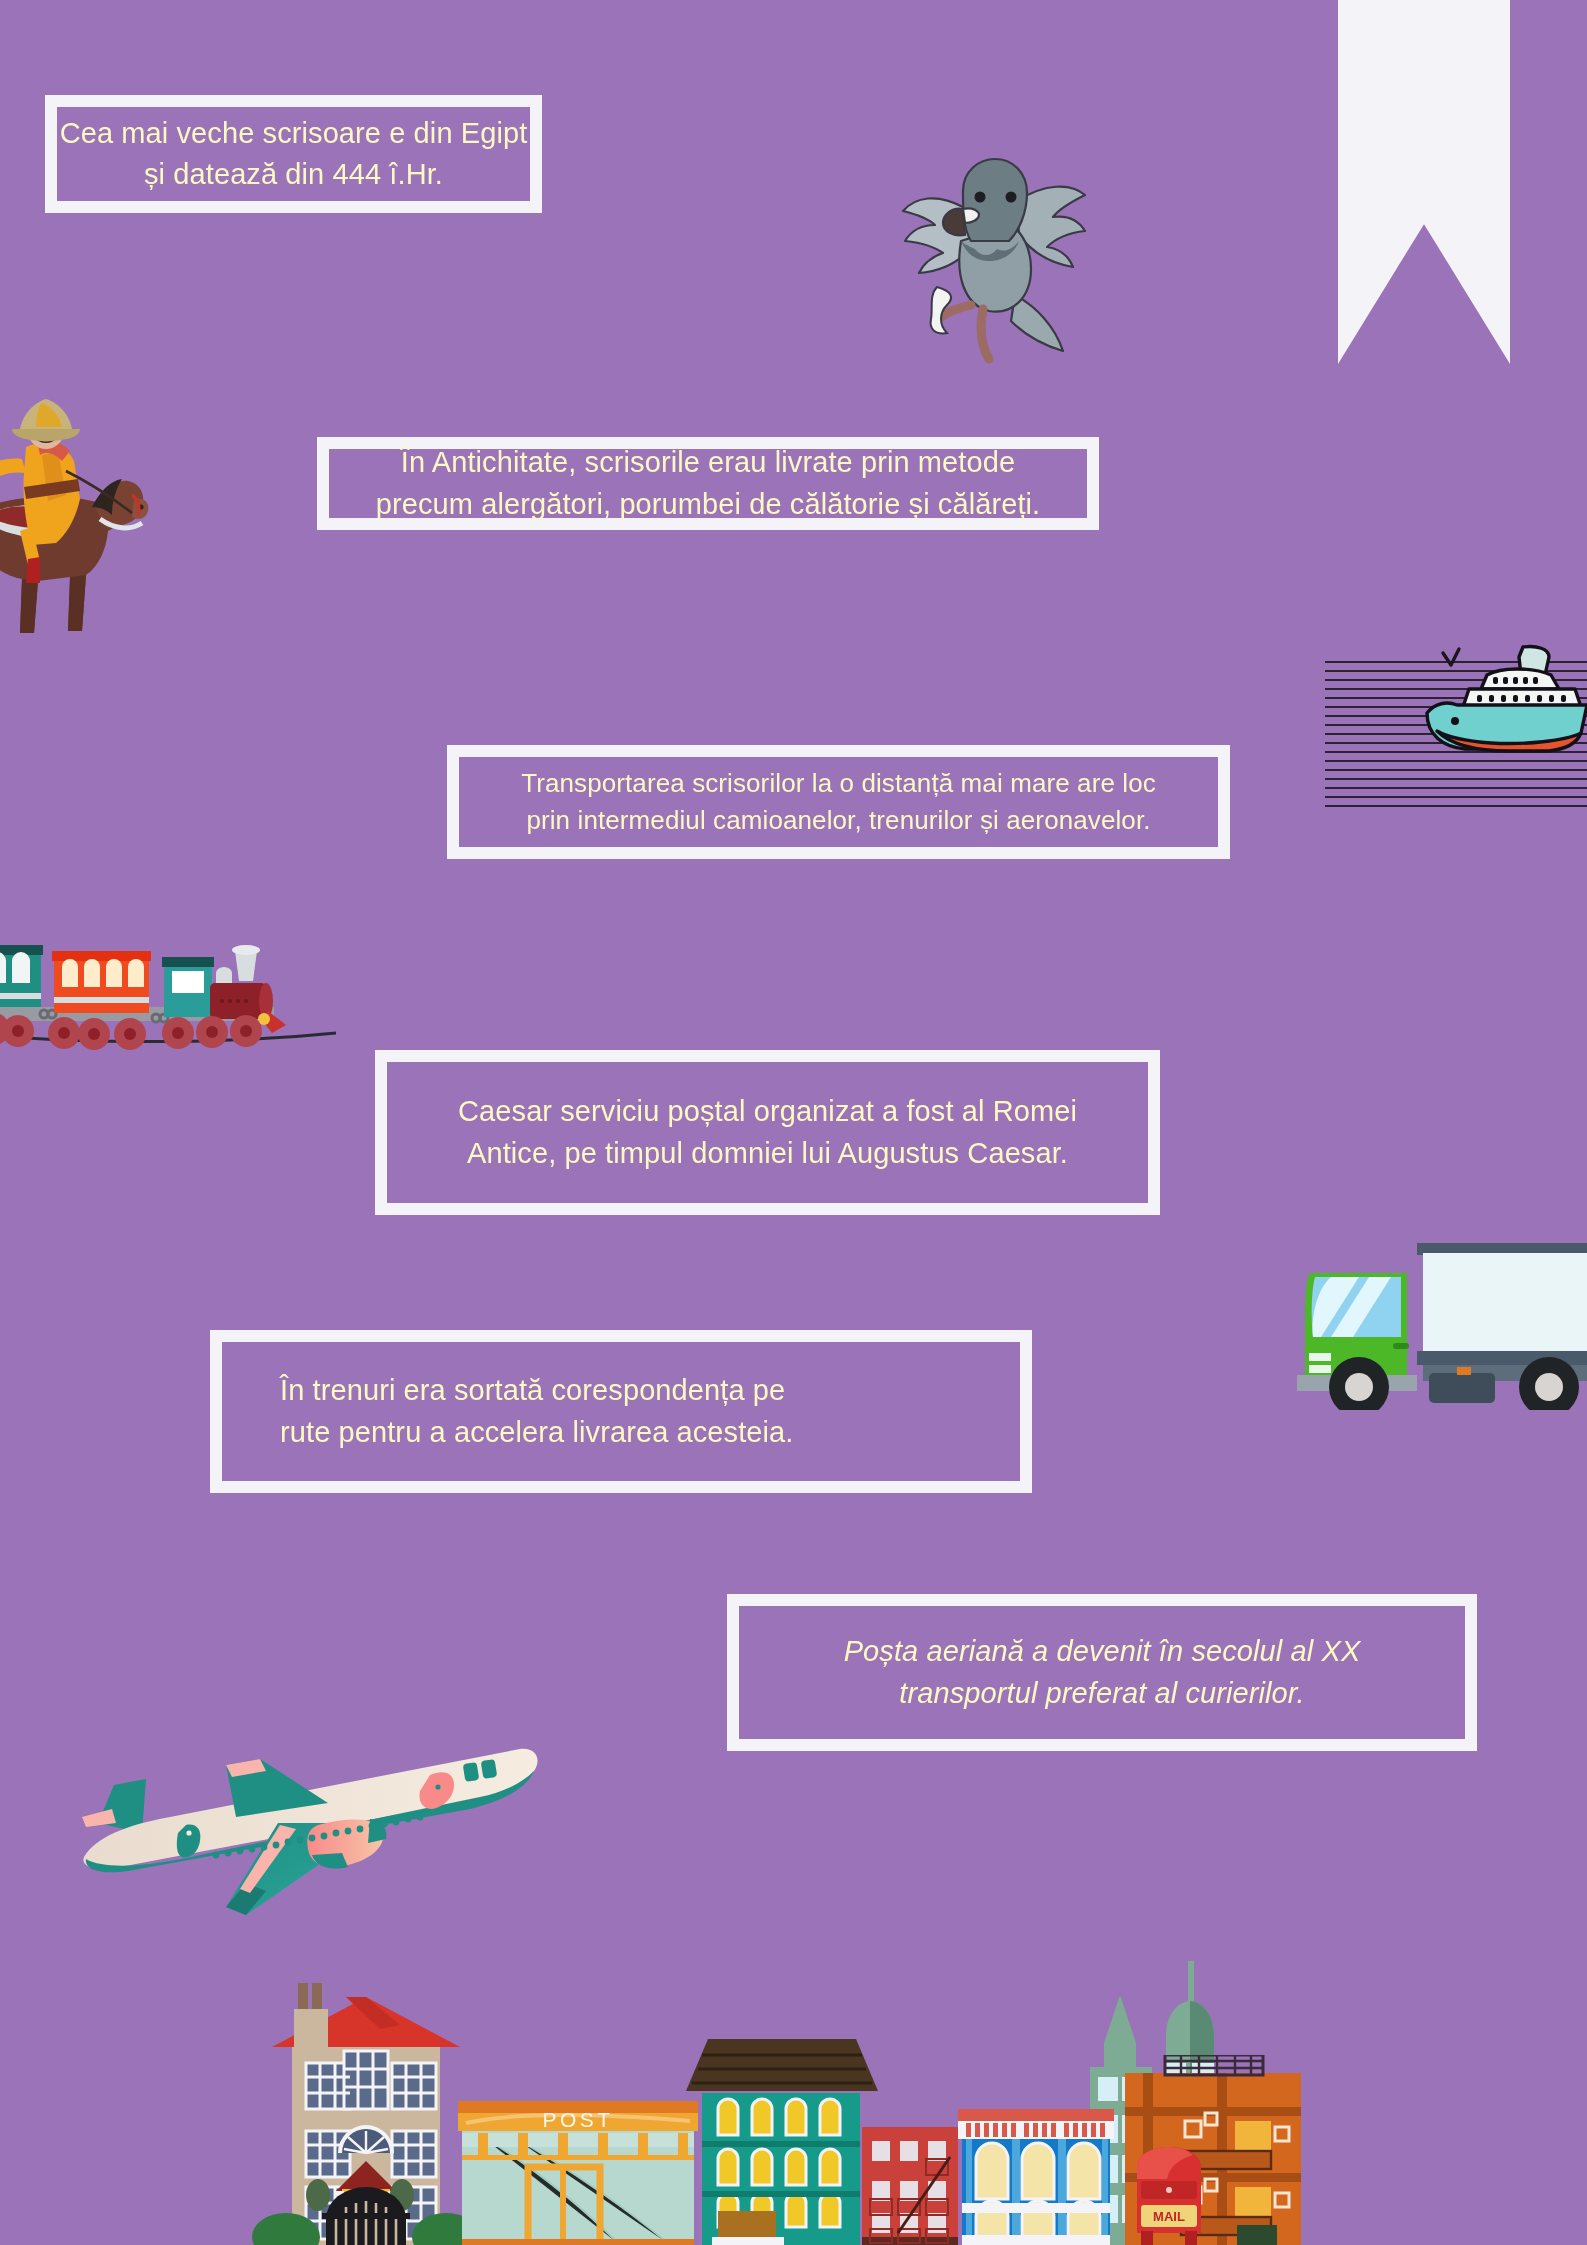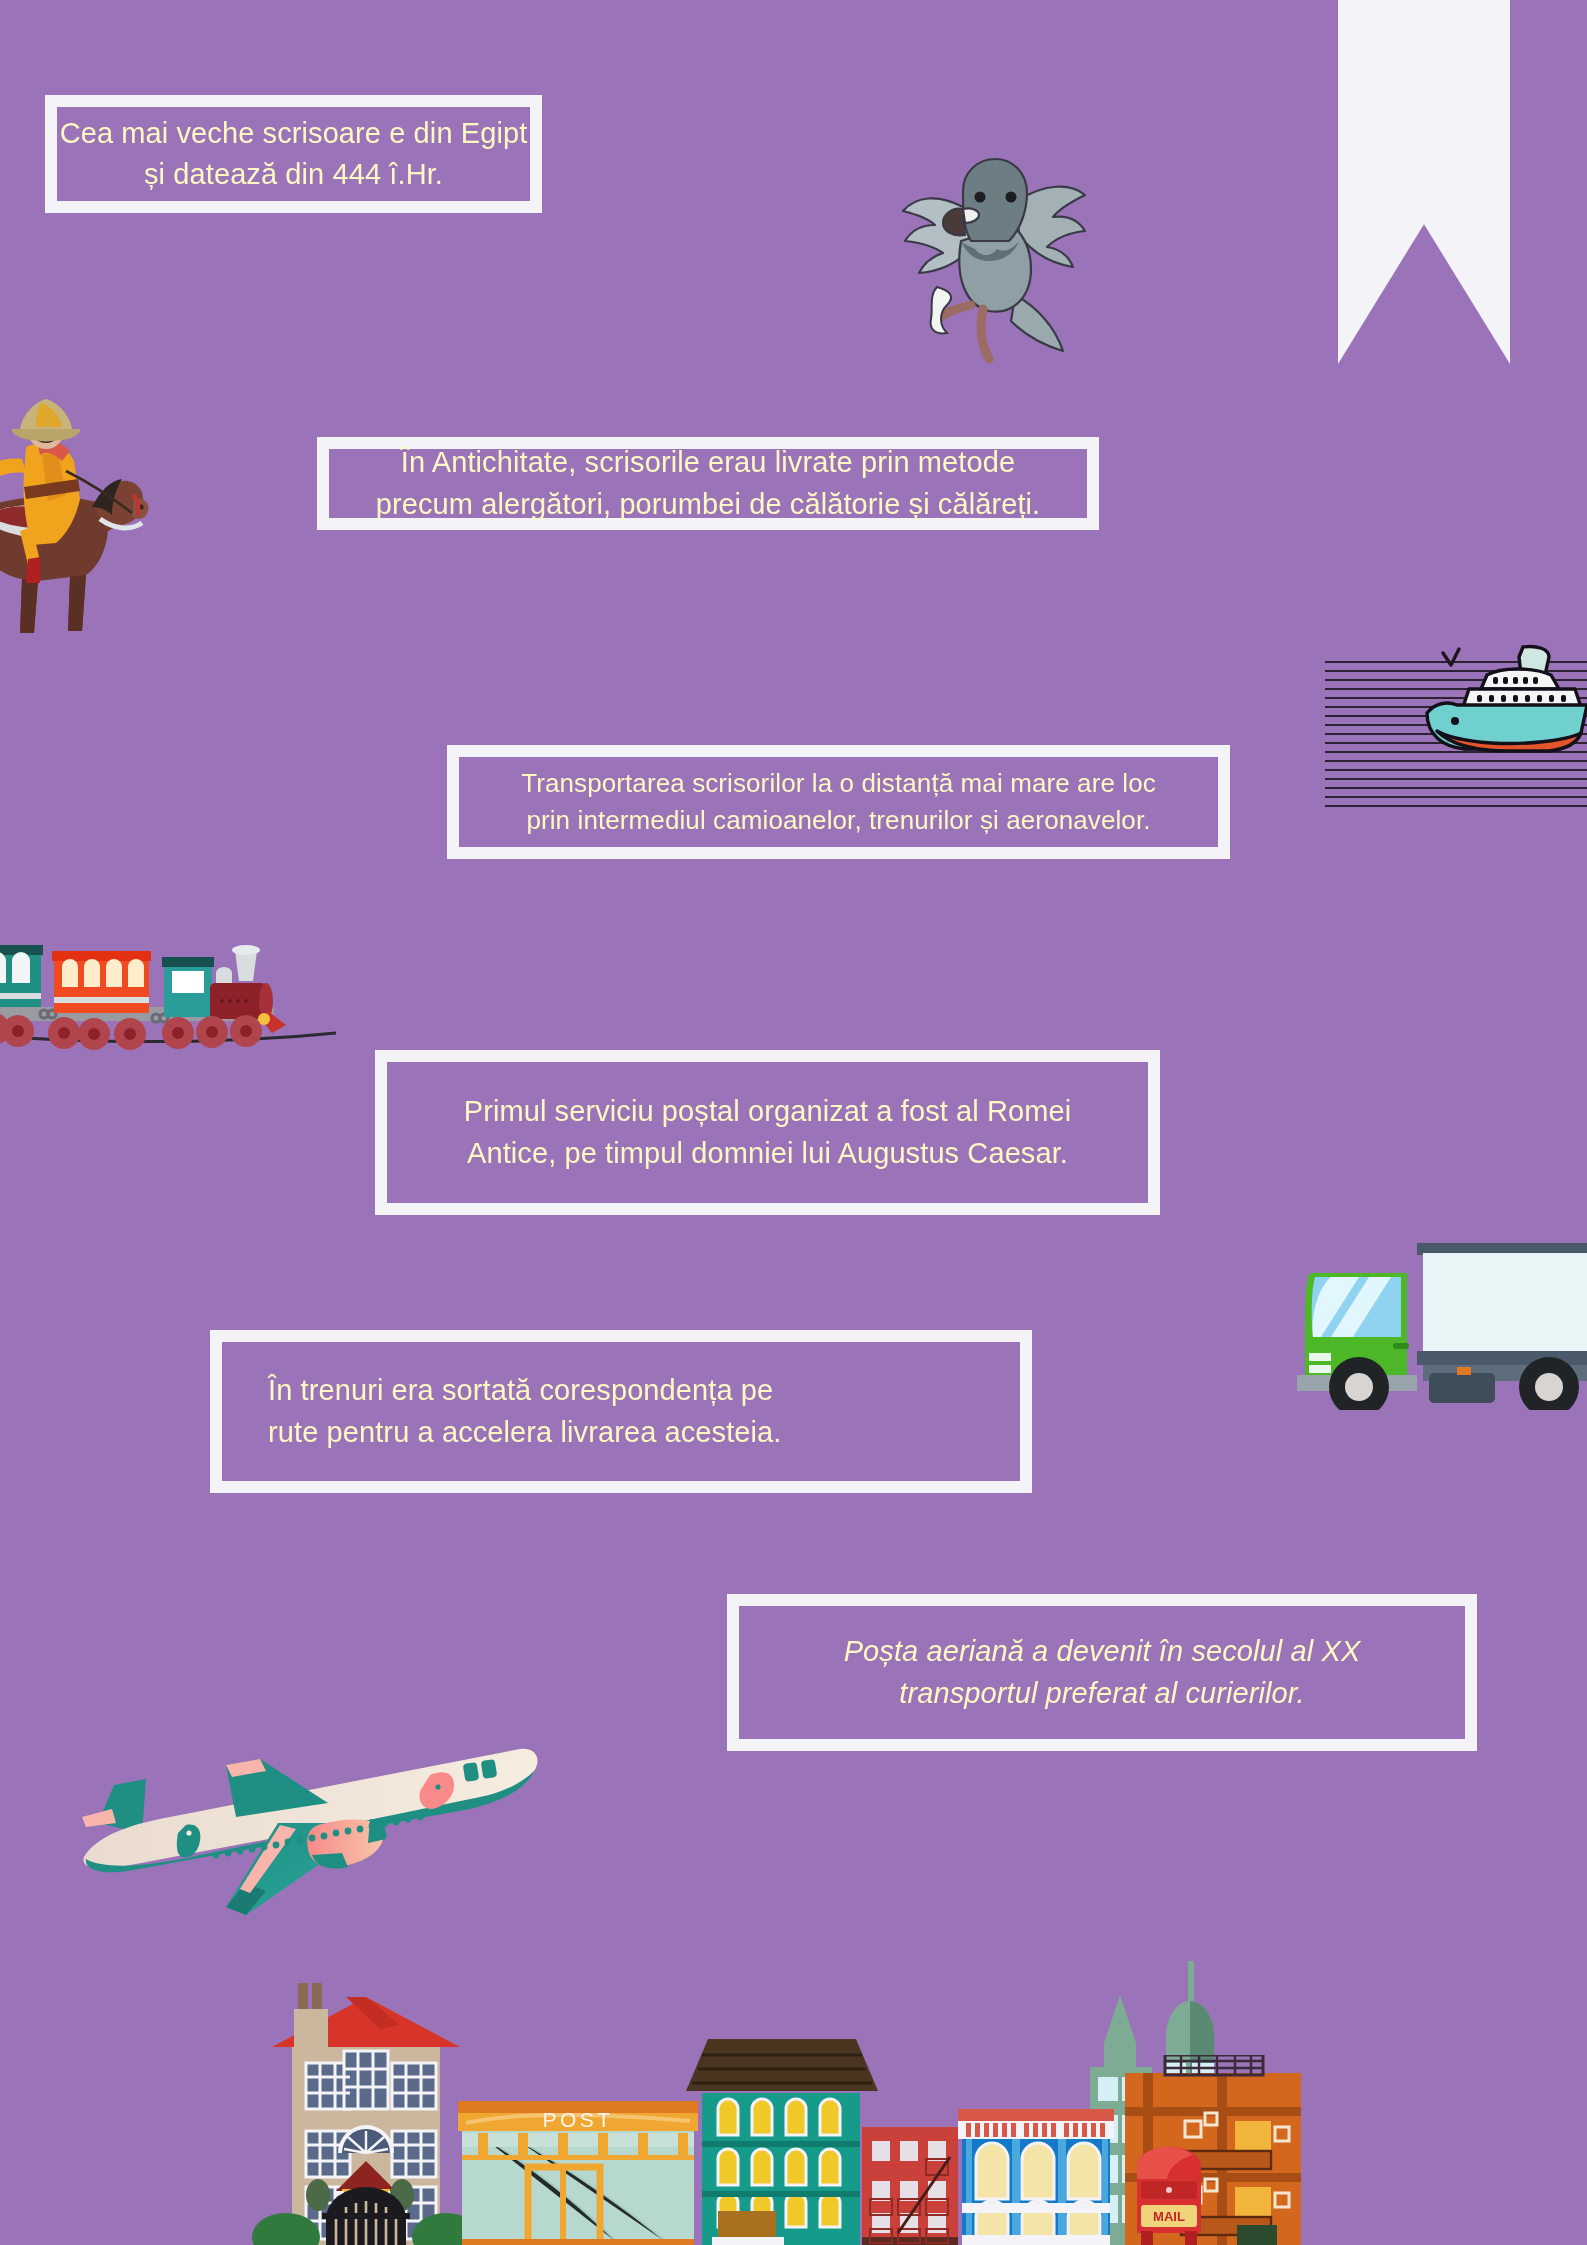--- a/index.html
+++ b/index.html
@@ -91,27 +91,27 @@
 
 <div class="card" id="card3">
   <div class="inner">
     <div class="line" style="font-size:26px">Transportarea scrisorilor la o distanță mai mare are loc</div>
     <div class="line" style="font-size:26px">prin intermediul  camioanelor,  trenurilor și aeronavelor.</div>
   </div>
 </div>
 
 <div class="card" id="card4">
   <div class="inner">
-    <div class="line">Primul serviciu poștal organizat a fost al Romei</div>
+    <div class="line">Caesar serviciu poștal organizat a fost al Romei</div>
     <div class="line">Antice, pe timpul domniei lui Augustus Caesar.</div>
   </div>
 </div>
 
 <div class="card" id="card5">
-  <div class="inner" style="align-items:flex-start;padding-left:46px">
+  <div class="inner" style="align-items:flex-start;padding-left:58px">
     <div class="line" style="text-align:left">În trenuri era sortată corespondența pe</div>
     <div class="line" style="text-align:left">rute pentru a accelera livrarea acesteia.</div>
   </div>
 </div>
 
 <div class="card" id="card6">
   <div class="inner">
     <div class="line">Poșta aeriană a devenit în secolul al XX</div>
     <div class="line">transportul preferat al curierilor.</div>
   </div>

